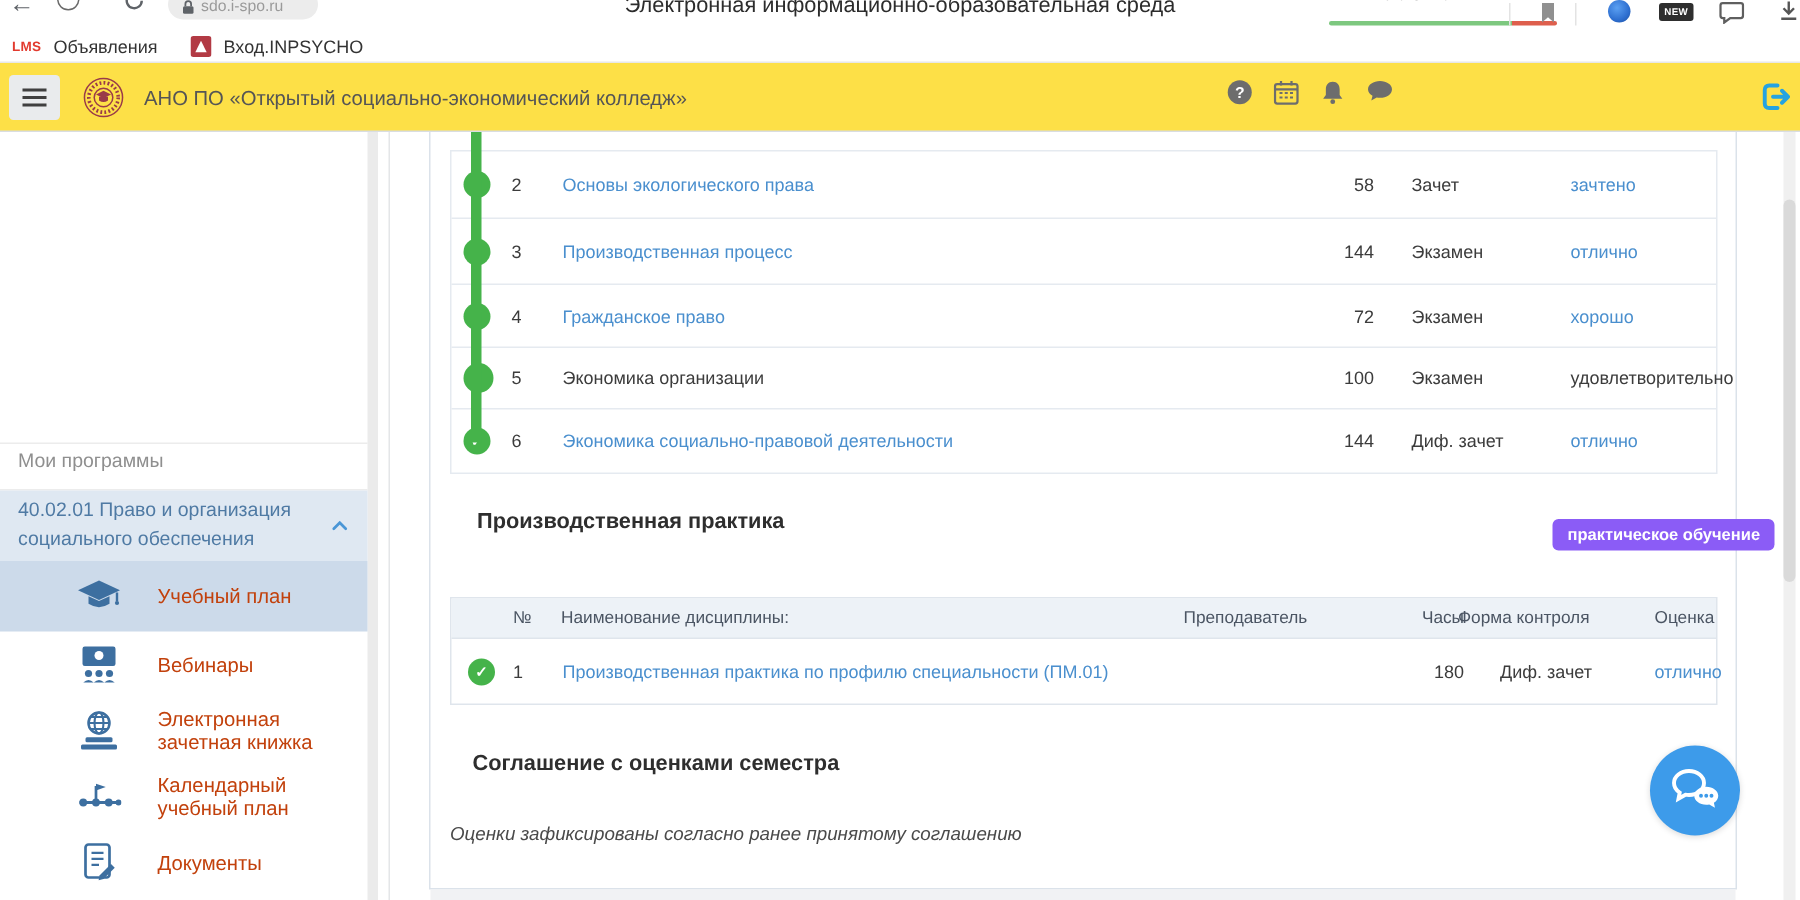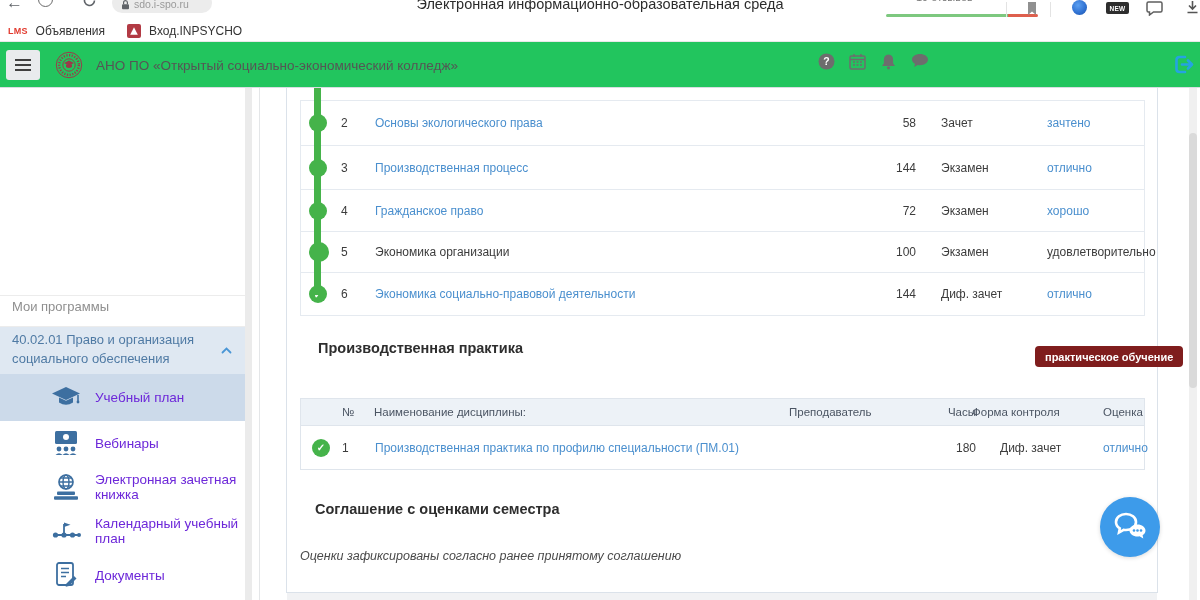--- a/index.html
+++ b/index.html
@@ -23,41 +23,41 @@
   .bb-circle { left:1072px; top:0px; width:15px; height:15px; border-radius:50%; background:radial-gradient(circle at 40% 35%, #5ba0f2 0%, #2e6fd0 60%, #1c4f9e 100%); }
   .bb-new { left:1106px; top:2px; width:23px; height:12px; background:#2e2e2e; border-radius:2px; color:#fff; font-size:6.5px; font-weight:bold; display:flex; align-items:center; justify-content:center; letter-spacing:.3px; }
 
   
   .bookmarks { position:absolute; top:20px; left:0; width:1200px; height:22px; background:#fff; border-bottom:1px solid #e8e8e8; display:flex; align-items:center; z-index:29; }
   .lms-logo { margin-left:8px; color:#e23a2e; font-weight:bold; font-size:9px; letter-spacing:.2px; }
   .bm-label { font-size:12px; color:#333; margin-left:8px; }
   .bm-emblem { margin-left:22px; }
 
   
-  .app-header { position:absolute; top:42px; left:0; width:1200px; height:46px; background:#22c55e; border-bottom:1px solid #d9dde1; z-index:28; }
+  .app-header { position:absolute; top:42px; left:0; width:1200px; height:46px; background:#fde047; border-bottom:1px solid #d9dde1; z-index:28; }
   .hamburger { left:6px; top:8px; width:34px; height:30px; background:#e9ebed; border-radius:3px; display:flex; flex-direction:column; justify-content:center; align-items:center; gap:3px; cursor:pointer; }
   .hamburger i { display:block; width:16px; height:2px; background:#3f3f3f; }
   .college-logo { left:55px; top:9px; }
   .college-title { left:96px; top:0; height:46px; display:flex; align-items:center; font-size:13.5px; color:#555; }
   .hd-ic { top:11px; cursor:pointer; }
   .logout { left:1172px; top:11px; cursor:pointer; }
 
   
   .sidebar { position:absolute; top:88px; left:0; width:260px; height:512px; background:#fff; border-right:1px solid #e4e6e8; }
   .sb-scroll { position:absolute; left:245px; top:0; width:7px; height:512px; background:#ebebeb; }
   .sb-divider { position:absolute; left:0; width:245px; border-top:1px solid #ececec; }
   .sb-caption { position:absolute; left:12px; top:211px; font-size:13px; color:#8f8f8f; }
   .sb-program { position:absolute; left:0; top:239px; width:245px; height:47px; background:#dfe8f2; padding:3px 30px 0 12px; font-size:13px; line-height:19px; color:#4f7aa4; cursor:pointer; }
   .sb-chevron { position:absolute; right:13px; top:20px; }
   .sb-items { position:absolute; left:0; top:286px; width:245px; }
   .side-item { width:245px; height:44px; display:flex; align-items:center; cursor:pointer; }
   .side-item:first-child { height:47px; }
   .side-item.active { background:#ccdaea; }
   .side-icon { width:32px; height:32px; margin-left:50px; flex:0 0 auto; display:flex; align-items:center; justify-content:center; }
-  .side-label { margin-left:13px; font-size:13.5px; color:#6d28d9; }
+  .side-label { margin-left:23px; font-size:13.5px; color:#c2410c; }
 
   
   .main { position:absolute; top:88px; left:260px; width:940px; height:512px; background:#fff; }
   .notch { left:366px; top:0; width:42px; height:5px; background:#d6d6d6; border-radius:0 0 4px 4px; }
   .card { left:26px; top:-1px; width:872px; height:506px; border:1px solid #dbe2ea; background:#fff; }
   .below-card { left:27px; top:505px; width:870px; height:7px; background:#f1f2f4; }
   .v-scroll { left:929px; top:0; width:8px; height:512px; background:#f0f0f0; }
   .v-thumb { left:929px; top:45px; width:8px; height:255px; background:#dadada; border-radius:4px; }
 
   .timeline { left:54px; top:0; width:7px; height:207px; background:#45b34a; z-index:3; }
@@ -70,21 +70,21 @@
   .cc-num { left:40px; }
   .cc-name { left:74px; }
   .cc-hours { left:575px; width:40px; text-align:right; }
   .cc-form { left:640px; }
   .cc-grade { left:746px; }
   .lnk { color:#4a8fce; cursor:pointer; }
   .circle { display:flex; align-items:center; justify-content:center; width:18px; height:18px; border-radius:50%; background:#45b34a; color:#fff; font-size:10px; font-weight:bold; }
   .circle.dot { width:20px; height:20px; }
 
   .sec-title { position:absolute; font-weight:bold; font-size:14.5px; color:#2e2e2e; white-space:nowrap; }
-  .badge { position:absolute; left:775px; top:258px; height:21px; padding:0 10px; background:#7f1d1d; color:#fff; font-size:11px; font-weight:bold; border-radius:4px; display:flex; align-items:center; white-space:nowrap; }
+  .badge { position:absolute; left:775px; top:258px; height:21px; padding:0 10px; background:#8b5cf6; color:#fff; font-size:11px; font-weight:bold; border-radius:4px; display:flex; align-items:center; white-space:nowrap; }
 
   .t2 { left:40px; top:310px; width:845px; border:1px solid #dfe5ec; background:#fff; }
   .t2-head { position:relative; height:27px; background:#edf2f7; border-bottom:1px solid #dfe5ec; }
   .th { position:absolute; top:50%; transform:translateY(-50%); font-size:11.5px; color:#4b5563; white-space:nowrap; }
   .th-num { left:41px; } .th-name { left:73px; } .th-teacher { left:488px; }
   .th-hours { left:635px; width:40px; text-align:right; } .th-form { left:671px; } .th-grade { left:802px; }
   .t2-row { position:relative; height:43px; }
   .t2-row .cc-status { left:11px; }
   .t2-row .cc-num { left:41px; }
   .t2-row .cc-hours { left:635px; }

